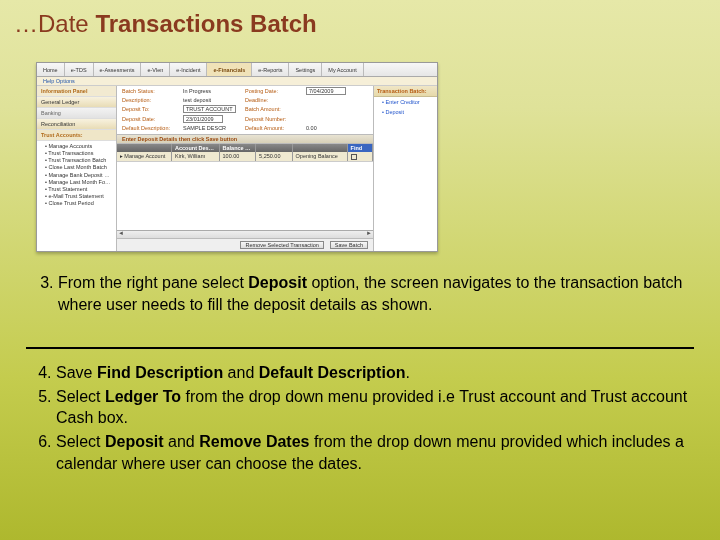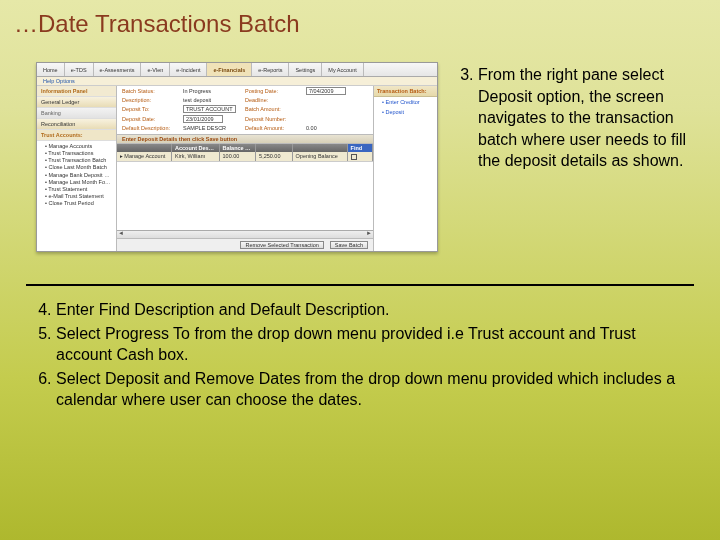--- a/index.html
+++ b/index.html
@@ -10,26 +10,27 @@
     background: linear-gradient(to bottom, #e6e8a8 0%, #dfe299 20%, #c4cc4e 70%, #aeb82e 100%);
     overflow: hidden;
     position: relative;
   }
   .title {
     font-size: 24px;
     color: #8a3a1f;
     padding: 10px 14px 6px 14px;
     font-weight: normal;
   }
-  .bold { font-weight: normal; }
+  .bold { font-weight: bold; }
 
   .upper {
     display: flex;
     padding: 18px 20px 10px 36px;
     gap: 18px;
+    flex-direction: column;
   }
 
   
   .shot {
     width: 402px;
     height: 190px;
     background: #fff;
     border: 1px solid #999;
     box-shadow: 0 2px 3px rgba(0,0,0,.25);
     font-size: 5.5px;
@@ -297,22 +298,22 @@
       </li>
     </ol>
   </div>
 </div>
 
 <div class="divider"></div>
 
 <div class="lower">
   <ol start="4">
     <li>
-      <span>Enter </span><span class="bold">Find Description</span><span> and </span><span class="bold">Default Description</span><span>.</span>
+      <span>Save </span><span class="bold">Find Description</span><span> and </span><span class="bold">Default Description</span><span>.</span>
     </li>
     <li>
-      <span>Select </span><span class="bold">Progress To</span><span> from the drop down menu provided i.e Trust account and Trust account Cash box.</span>
+      <span>Select </span><span class="bold">Ledger To</span><span> from the drop down menu provided i.e Trust account and Trust account Cash box.</span>
     </li>
     <li>
       <span>Select </span><span class="bold">Deposit</span><span> and </span><span class="bold">Remove Dates</span><span> from the drop down menu provided which includes a calendar where user can choose the dates.</span>
     </li>
   </ol>
 </div>
 
 </body></html>

